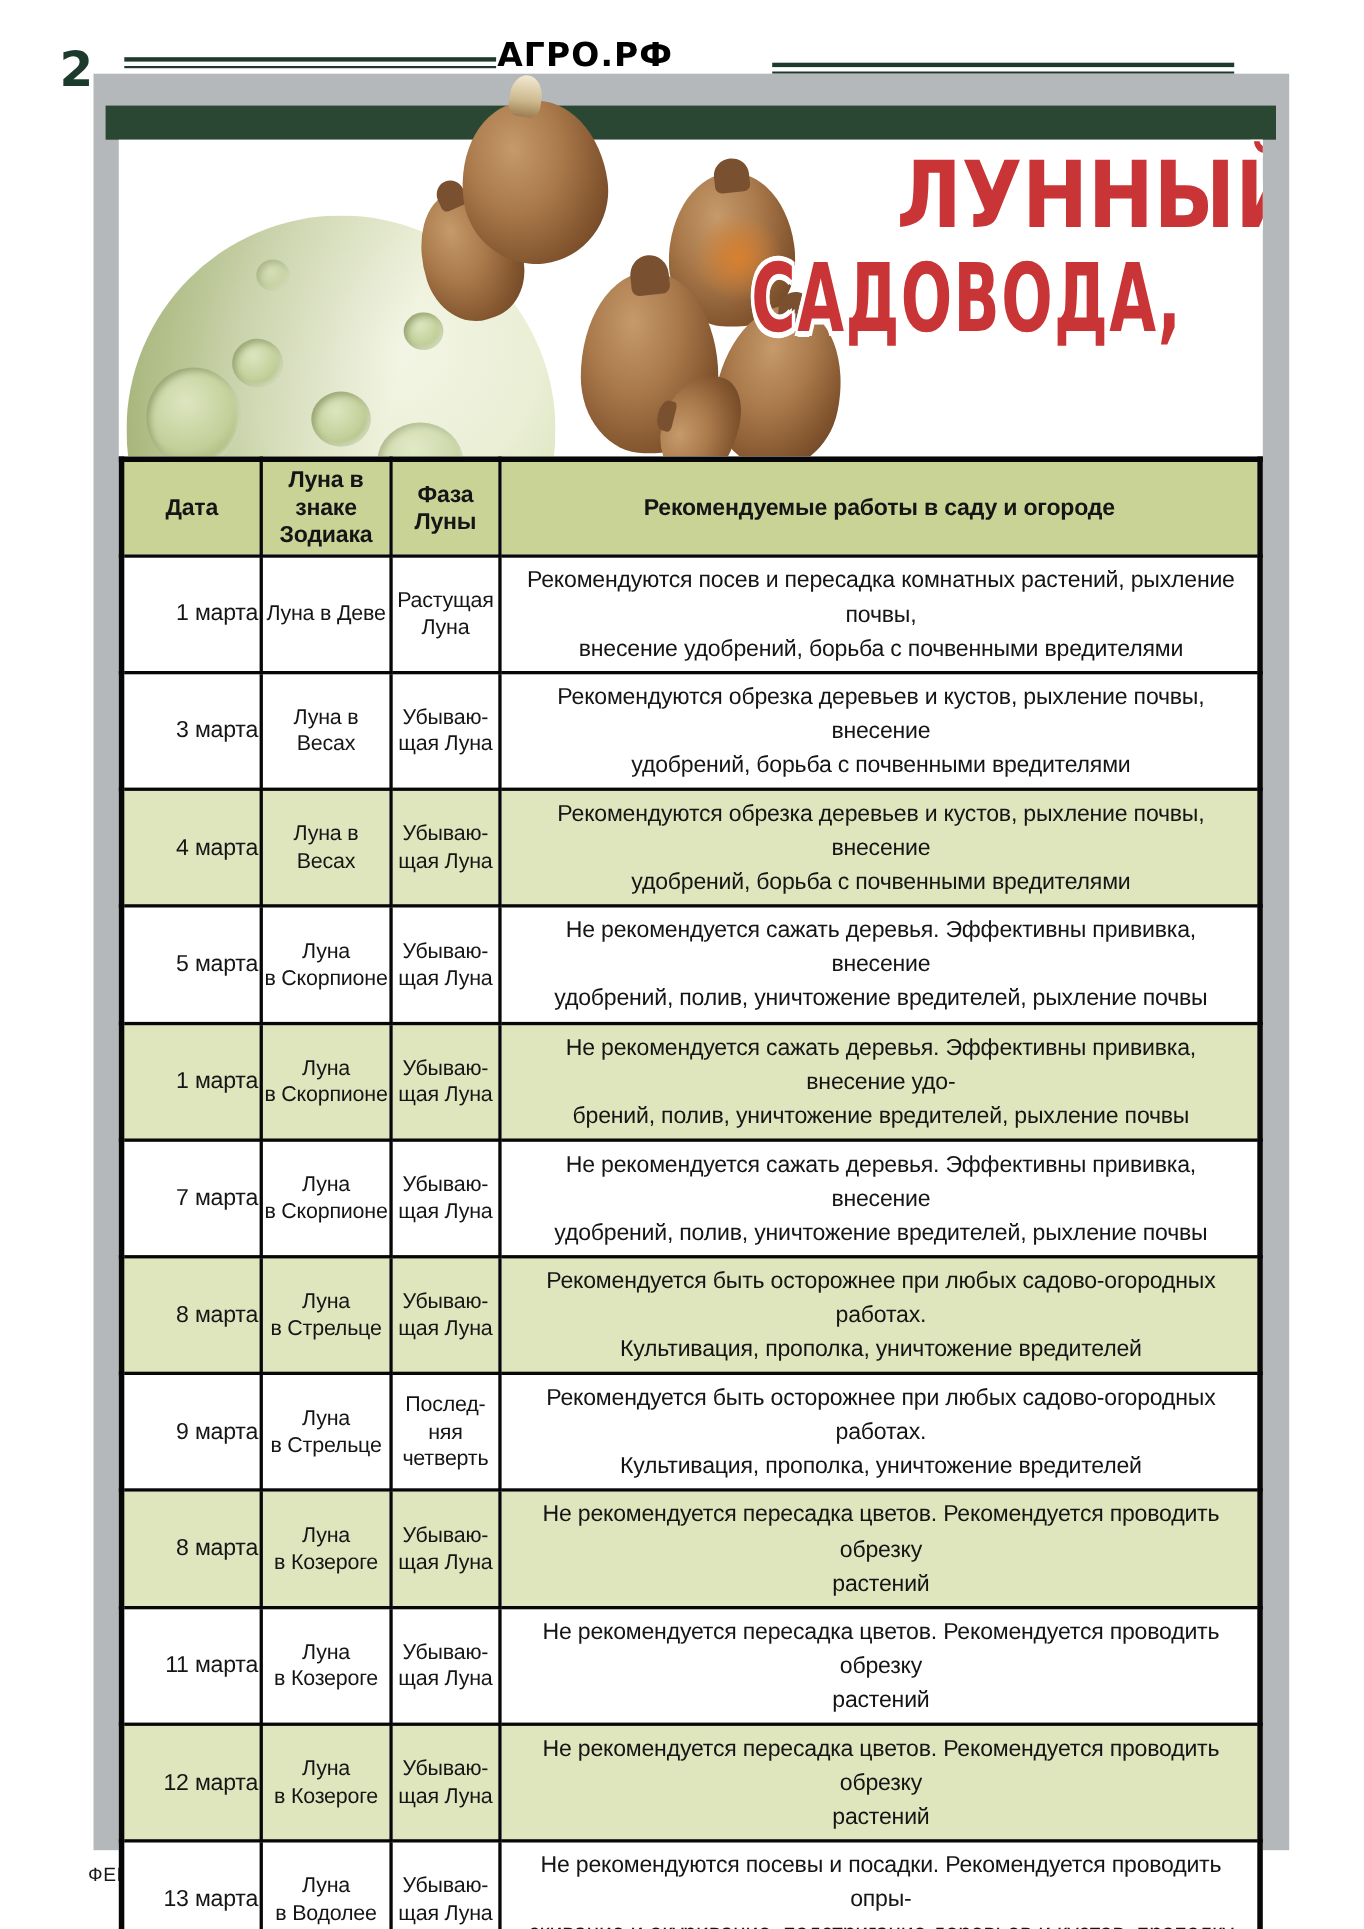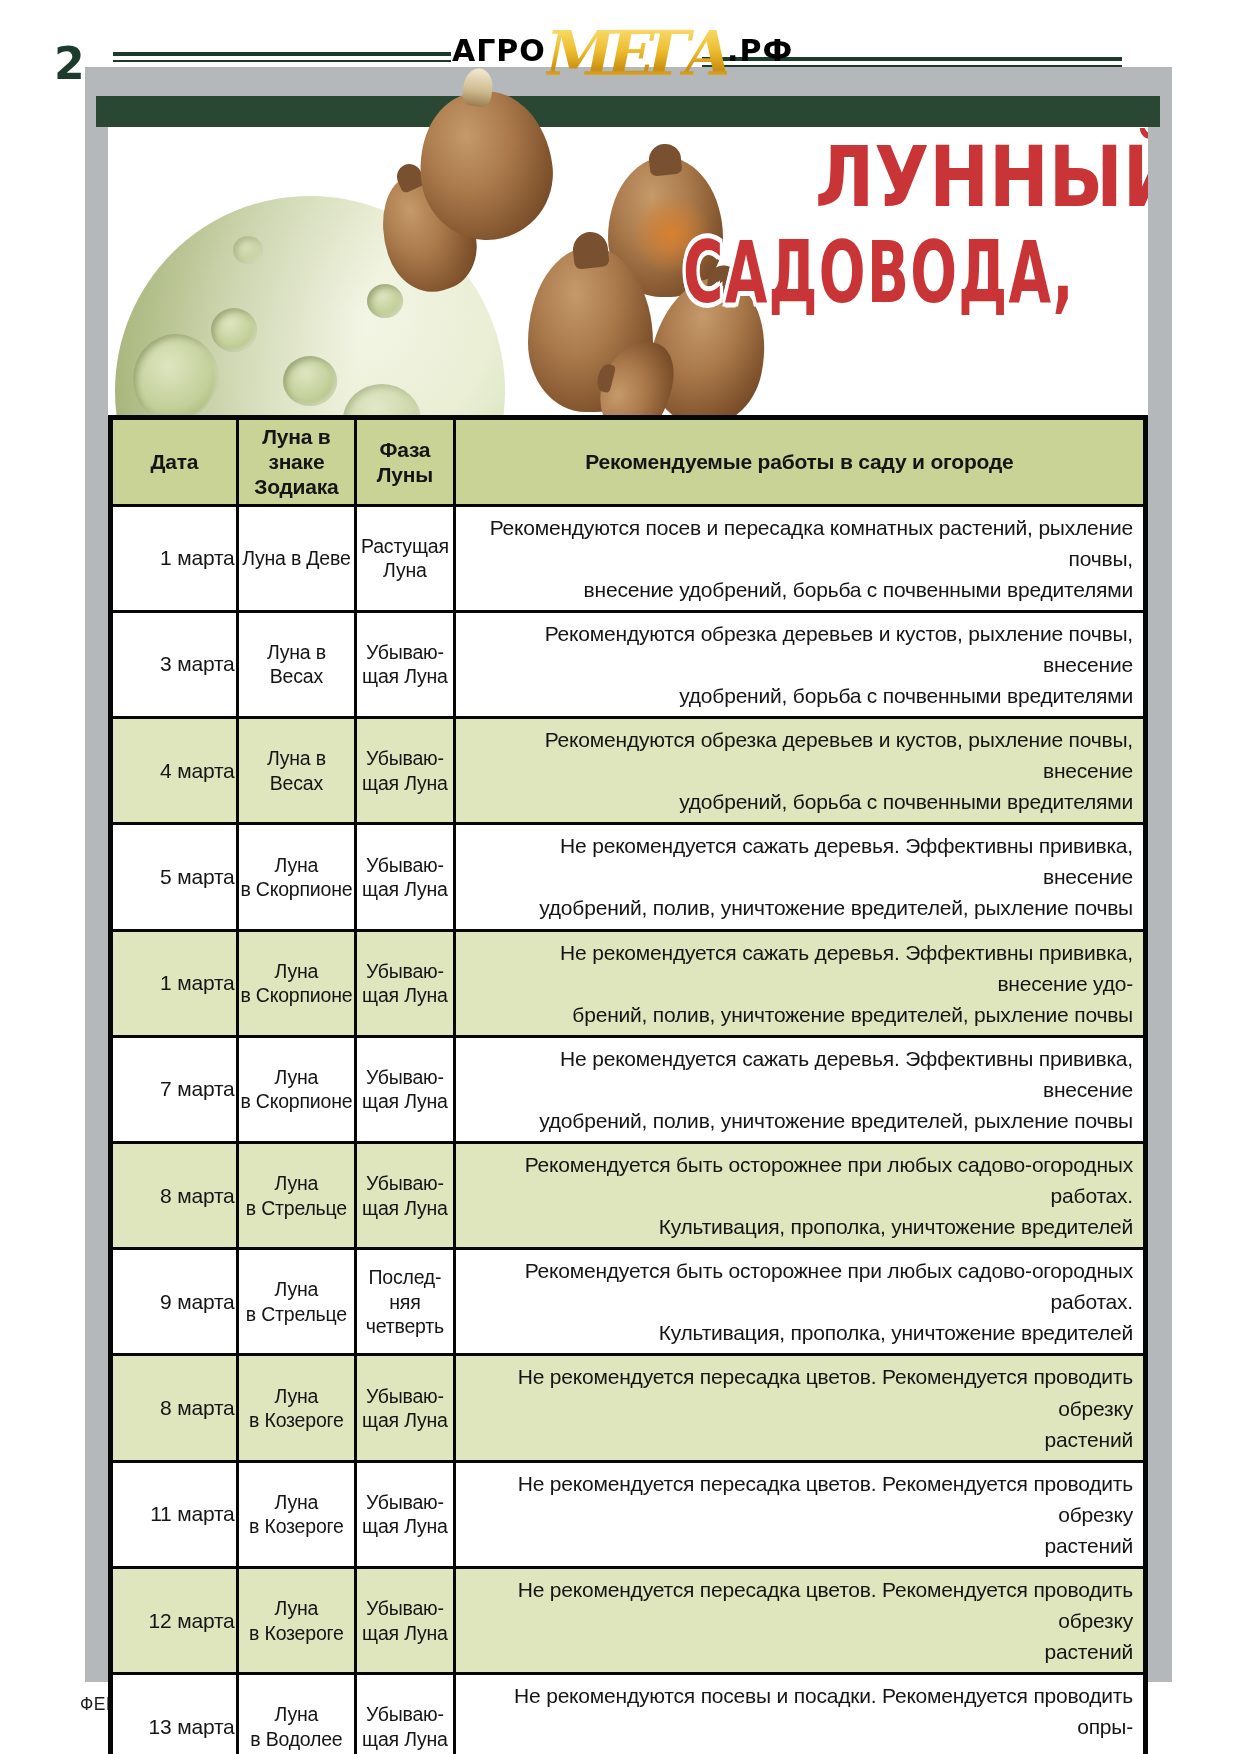--- a/index.html
+++ b/index.html
@@ -86,37 +86,36 @@
     border:5px solid #070707;
   }
   table.calendar td,table.calendar th{
     border:3px solid #070707;vertical-align:middle;color:#151515;
     letter-spacing:-0.2px;overflow:hidden;
   }
   table.calendar th{background:#c9d396;font-size:21px;font-weight:bold;text-align:center;line-height:1.2;white-space:pre-line;padding:4px 6px;}
   col.c-date{width:126px;} col.c-zodiac{width:118px;} col.c-phase{width:98px;} col.c-works{width:688px;}
   td.c-date{font-size:21px;text-align:right;}
   td.c-zodiac,td.c-phase{font-size:19.5px;text-align:center;line-height:1.25;white-space:pre-line;}
-  td.c-works{font-size:21px;line-height:1.48;padding:5px 10px 5px 13px;white-space:pre-line;text-align:right;}
+  td.c-works{font-size:21px;line-height:1.48;padding:5px 10px 5px 13px;white-space:pre-line;text-align:center;}
   tr.shaded td{background:#dfe5bd;}
   
   .footer{position:absolute;left:0;top:1694px;width:1240px;height:26px;font-size:17.5px;color:#1a1a1a;z-index:2;}
   .footer .f-date{position:absolute;left:80px;top:0;letter-spacing:.5px;}
   .footer .f-div{position:absolute;left:508px;top:0;}
   .footer .f-num{position:absolute;left:570px;top:0;}
   .footer sup{font-size:11px;}
 </style>
 </head>
 <body>
 
 <div class="page-number">2</div>
 
 <div class="masthead">
   <span class="brand-pre">АГРО</span>
-  <span class="brand-mega">МЕГА</span>
   <span class="brand-suf">.РФ</span>
 </div>
 <div class="rule rule-left"></div>
 <div class="rule rule-right"></div>
 
 <div class="gray-frame"></div>
 <div class="green-bar"></div>
 
 <div class="banner">
   <div class="moon">

